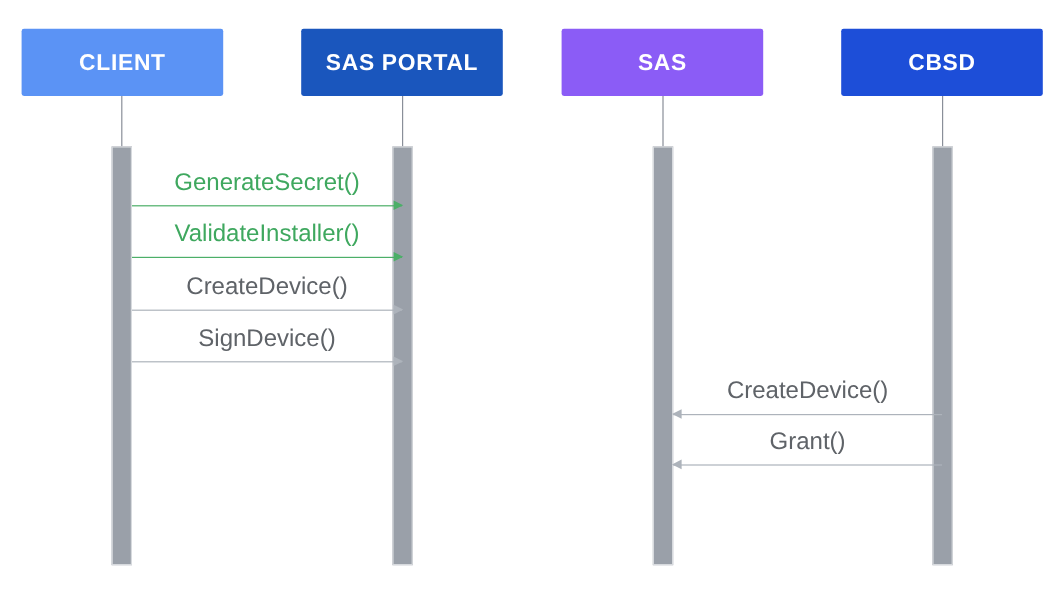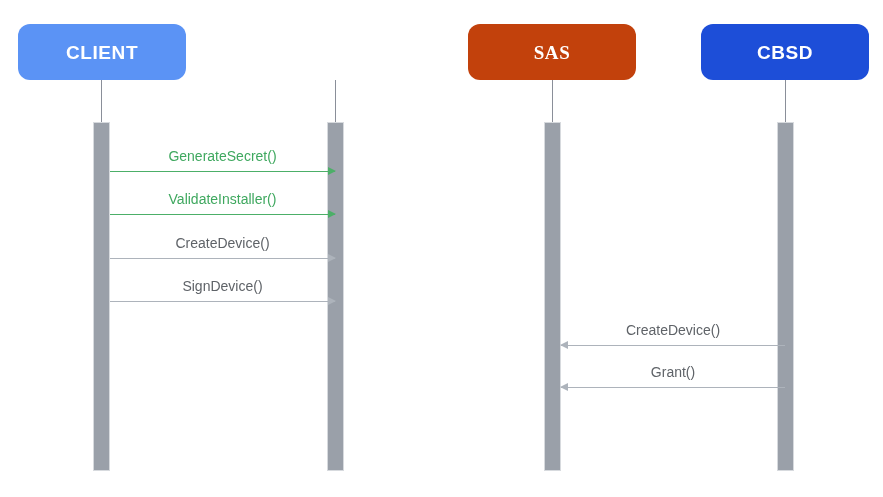--- a/index.html
+++ b/index.html
@@ -16,21 +16,21 @@
     height: 497px;
     background: #ffffff;
     overflow: hidden;
   }
 
   
   .participant-box {
     position: absolute;
     box-sizing: border-box;
     height: 56px;
-    border-radius: 12px;
+    border-radius: 2px;
     display: flex;
     align-items: center;
     justify-content: center;
     color: #ffffff;
     font-size: 19px;
     font-weight: bold;
     letter-spacing: 0.6px;
     text-align: center;
     user-select: none;
   }
@@ -88,38 +88,41 @@
   }
   .message.green.dir-right .message-arrowhead {
     border-left-color: #4caf68;
   }
   .message-label {
     position: absolute;
     left: 0;
     right: 0;
     bottom: 7px;
     text-align: center;
-    font-size: 14px;
+    font-size: 20px;
     color: #5f6368;
     white-space: nowrap;
     user-select: none;
   }
   .message.green .message-label {
     color: #3fa85f;
   }
 </style>
 </head>
 <body>
 
 <div id="diagram-root">
 
   <div class="participant-box" id="box-client" style="left: 18px; top: 24px; width: 168px; height: 56px; background: rgb(91, 147, 245); color: rgb(255, 255, 255);">
     <span class="participant-label">CLIENT</span>
   </div>
-  <div class="participant-box" id="box-sas" style="left: 468px; top: 24px; width: 168px; height: 56px; background: #c2410c; color: rgb(255, 255, 255); font-family: Liberation Serif, serif;">
+  <div class="participant-box" id="box-sas-portal" style="left: 251px; top: 24px; width: 168px; height: 56px; background: rgb(26, 86, 189); color: rgb(255, 255, 255);">
+    <span class="participant-label">SAS PORTAL</span>
+  </div>
+  <div class="participant-box" id="box-sas" style="left: 468px; top: 24px; width: 168px; height: 56px; background: #8b5cf6; color: rgb(255, 255, 255);">
     <span class="participant-label">SAS</span>
   </div>
   <div class="participant-box" id="box-cbsd" style="left: 701px; top: 24px; width: 168px; height: 56px; background: #1d4ed8; color: rgb(255, 255, 255);">
     <span class="participant-label">CBSD</span>
   </div>
 
   <div class="lifeline-stem" id="stem-client" style="left: 101px; top: 80px; height: 42px; background: rgb(138, 143, 153);"></div>
   <div class="lifeline-stem" id="stem-sas-portal" style="left: 335px; top: 80px; height: 42px; background: rgb(138, 143, 153);"></div>
   <div class="lifeline-stem" id="stem-sas" style="left: 552px; top: 80px; height: 42px; background: rgb(138, 143, 153);"></div>
   <div class="lifeline-stem" id="stem-cbsd" style="left: 785px; top: 80px; height: 42px; background: rgb(138, 143, 153);"></div>

